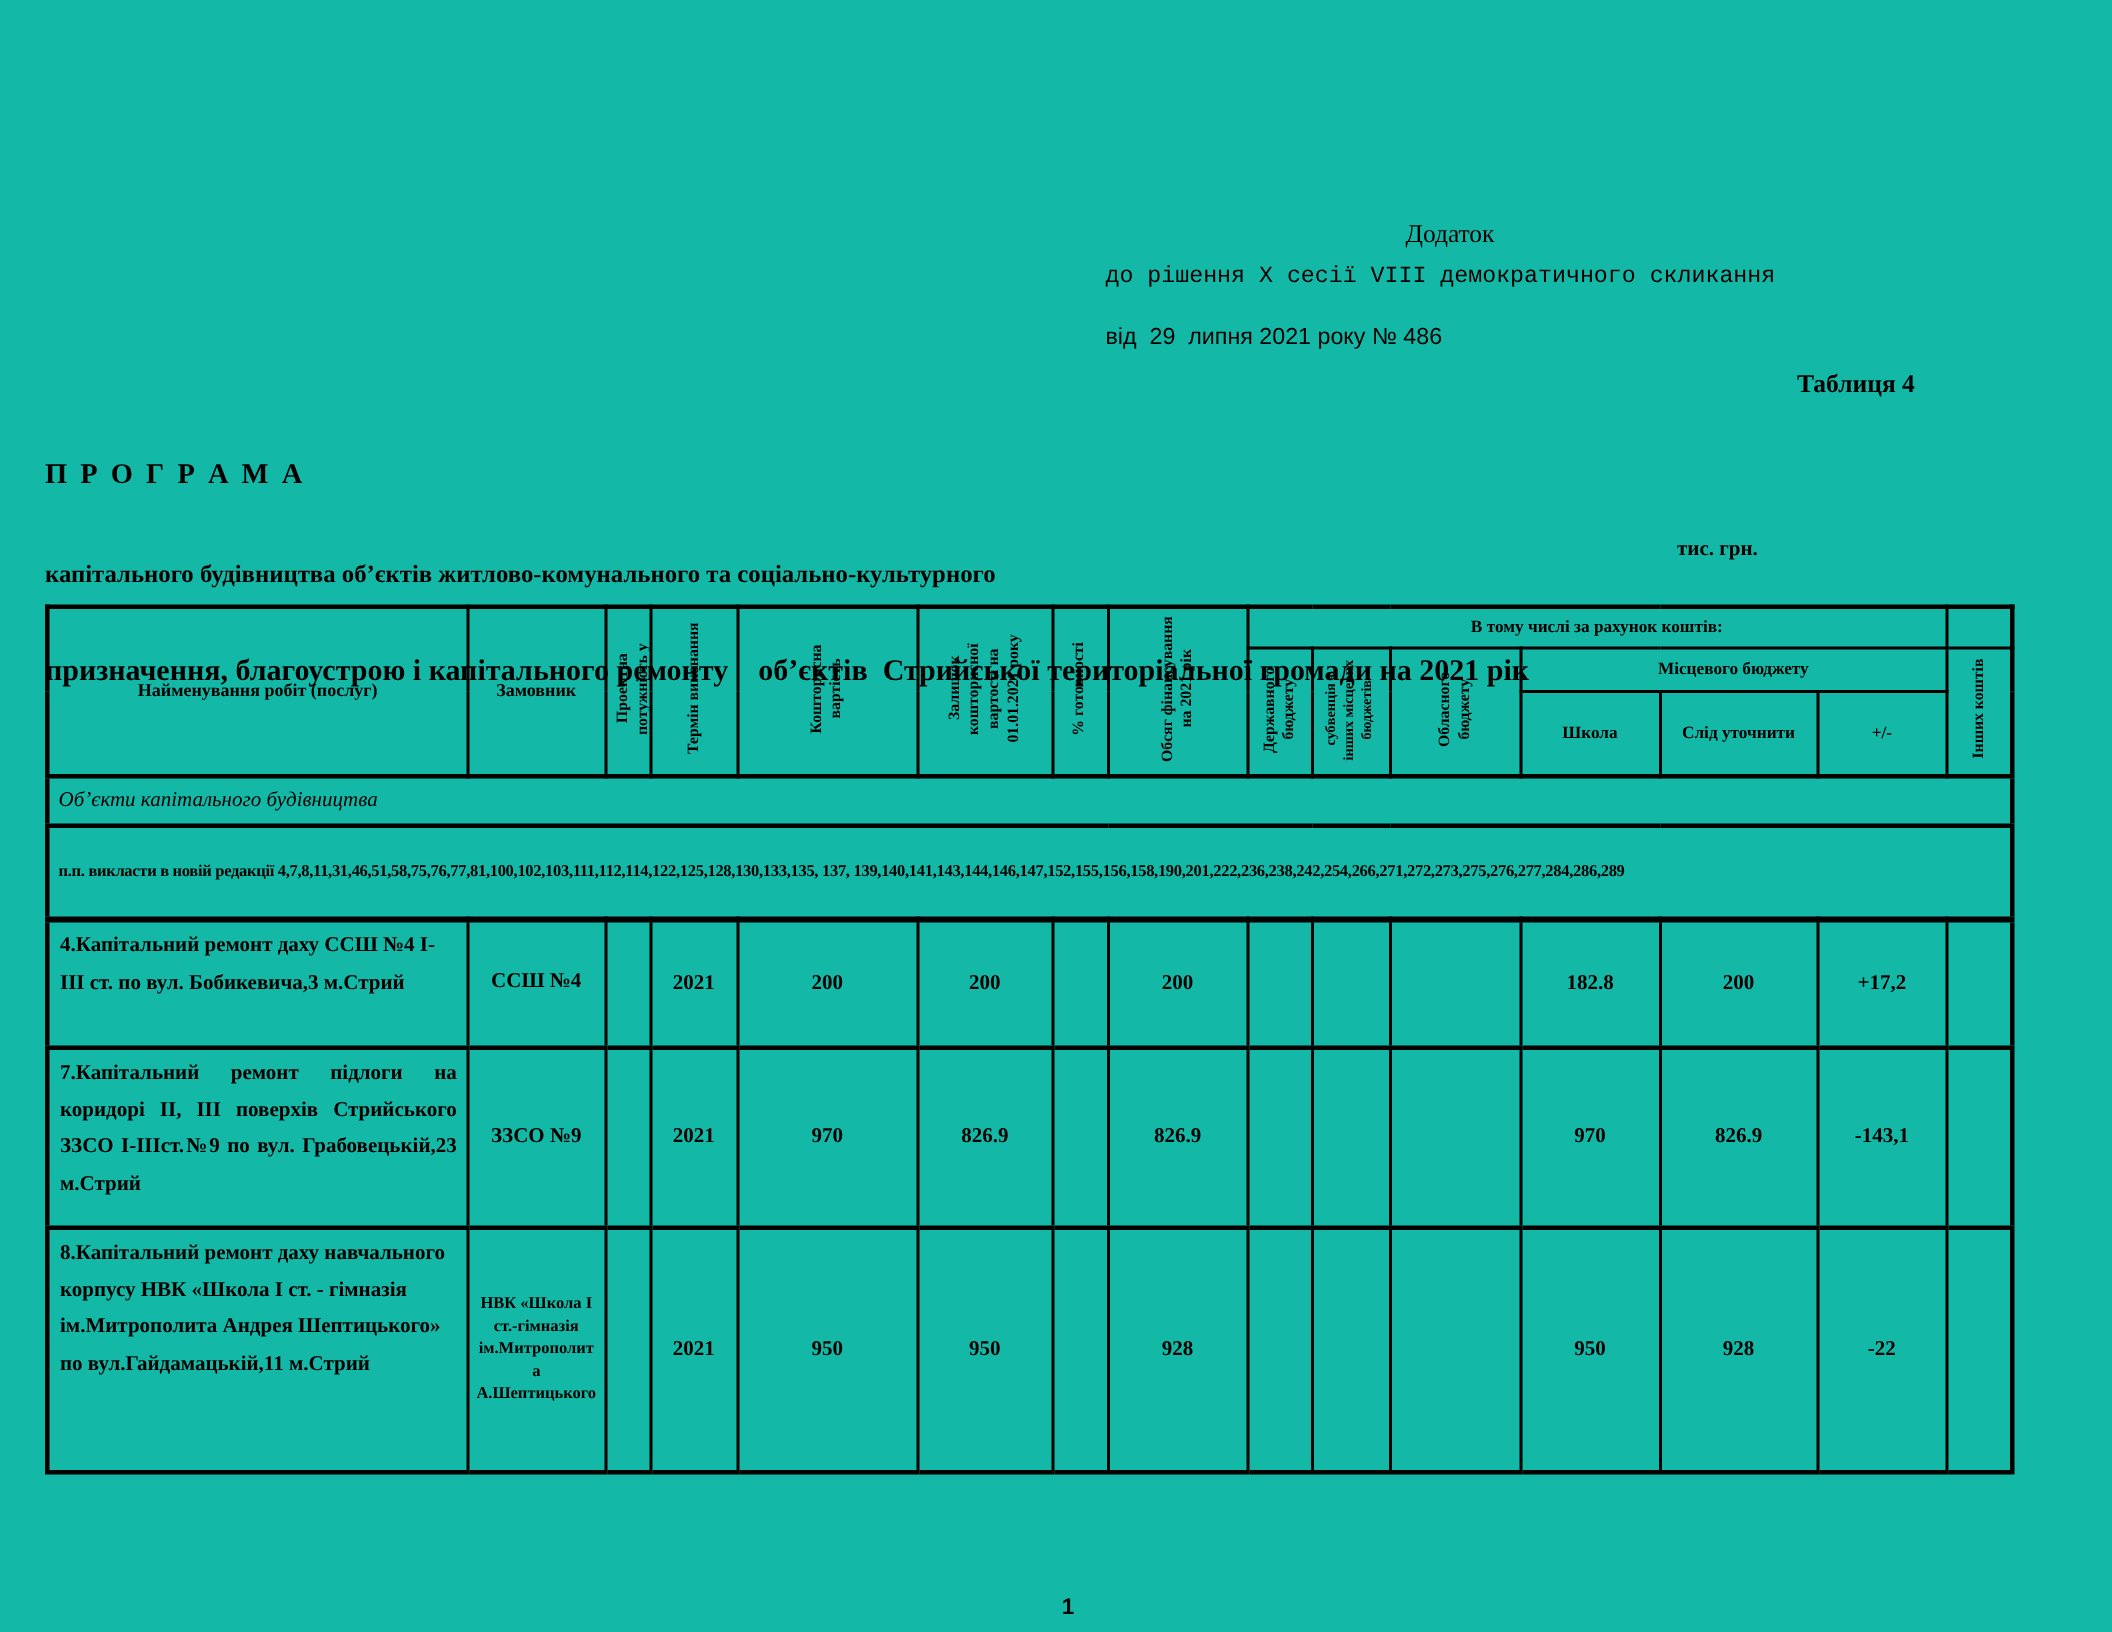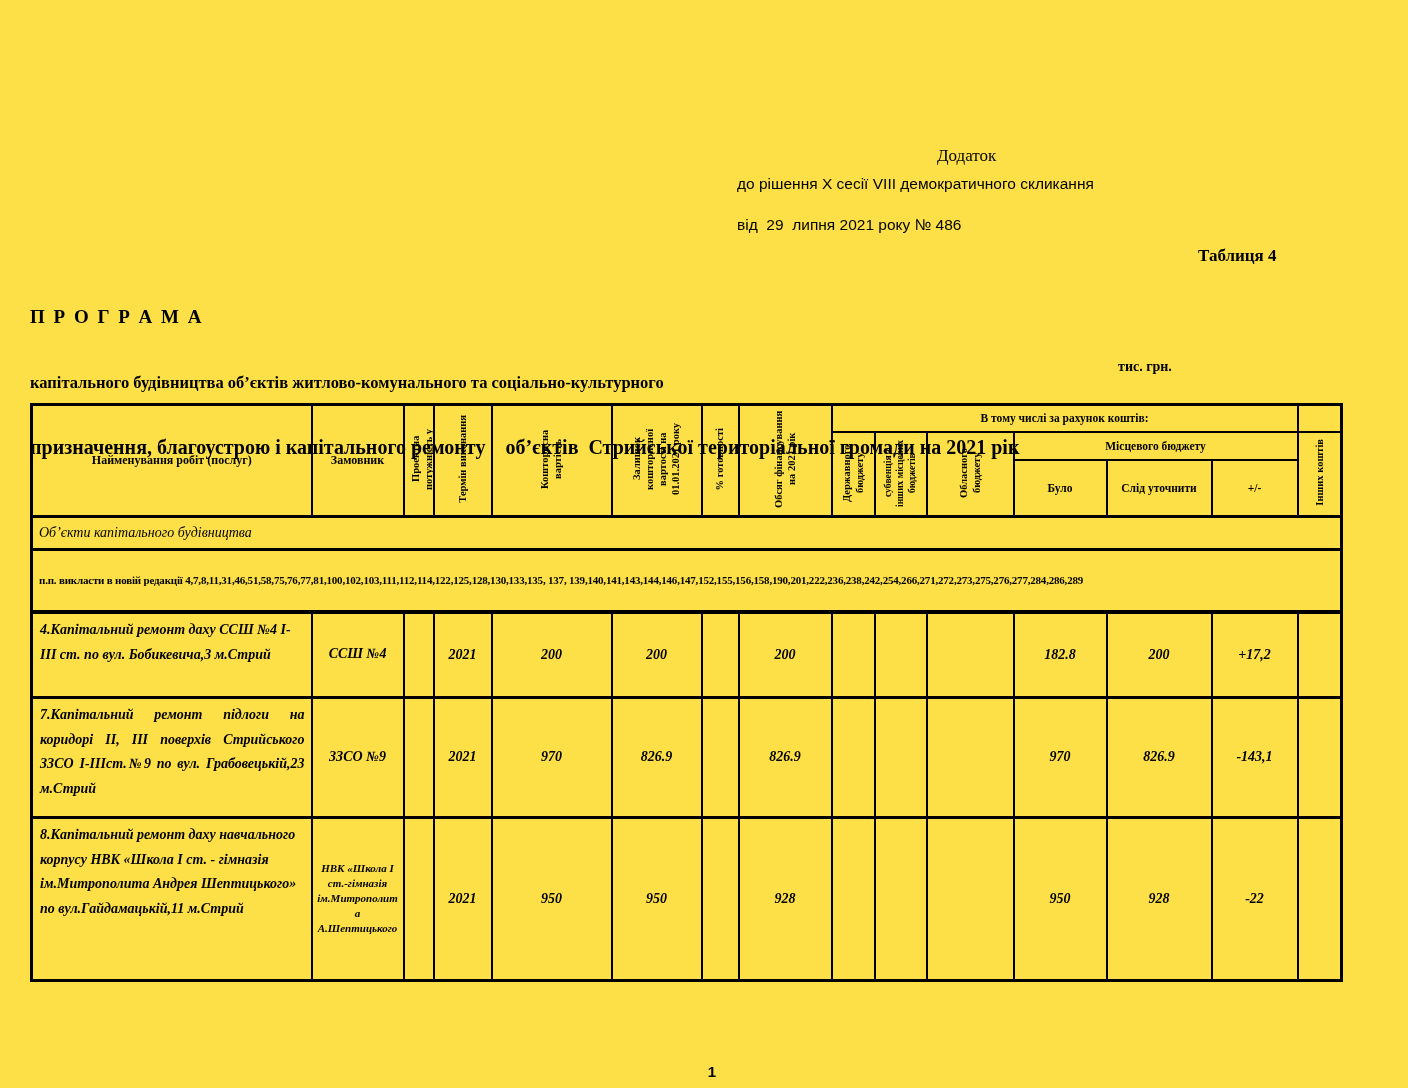--- a/index.html
+++ b/index.html
@@ -1,26 +1,26 @@
 <!DOCTYPE html>
 <html><head>
 <meta charset="utf-8">
 <style>
   html,body{margin:0;padding:0;background:#888;}
   .page{
     position:relative;
     width:1408px;height:1088px;
-    background:#fde047;
+    background:#14b8a6;
     font-family:"Liberation Serif", serif;
     color:#000;
     overflow:hidden;
   }
   .abs{position:absolute;white-space:pre-wrap;}
   .appendix-title{left:937px;top:146px;font-size:17px;}
-  .appendix-l2{left:737px;top:175px;font-size:15.5px;font-family:Liberation Sans, sans-serif;}
+  .appendix-l2{left:737px;top:175px;font-size:15.5px;font-family:Liberation Mono, monospace;}
   .appendix-l3{left:737px;top:200px;font-size:15.5px;font-family:"Liberation Sans",sans-serif;margin-top:16px;}
   .table-label{left:1198px;top:246px;font-size:17px;font-weight:bold;}
   .title-block{left:30px;top:270px;width:1310px;text-align:left;}
   .doc-title{font-size:19px;font-weight:bold;letter-spacing:2px;margin-bottom:9px;}
   .doc-sub1{font-size:16.5px;font-weight:bold;margin-bottom:7px;}
   .doc-sub2{font-size:20px;font-weight:bold;white-space:pre-wrap;}
   .units{left:1118px;top:359px;font-size:14px;font-weight:bold;}
   .page-num{left:0;top:1063px;width:1424px;text-align:center;font-size:15px;font-family:"Liberation Sans",sans-serif;font-weight:bold;}
 
   table.program{
@@ -56,21 +56,21 @@
     padding-left:6px;vertical-align:middle;
     border-top-width:3px;border-bottom-width:3px;
   }
   tr.note-row{height:55px;}
   tr.note-row td{
     font-size:11px;font-weight:bold;line-height:1.6;
     padding:21px 6px;vertical-align:top;letter-spacing:-0.2px;
     border-bottom-width:4px;
   }
   tr.data-row td{
-    font-weight:bold;font-style:italic;font-size:14px;
+    font-weight:bold;font-size:14px;
     vertical-align:middle;text-align:center;
     border-top-width:3px;border-bottom-width:3px;
   }
   tr.data-row td.name{
     text-align:left;line-height:1.78;padding:4px 6px 4px 7px;vertical-align:top;
     overflow-wrap:break-word;
   }
   tr.data-row td.name.just{text-align:justify;}
   tr.data-row td.cust{overflow-wrap:break-word;line-height:1.35;}
   tr.data-row td.cust.small{font-size:11px;}
@@ -128,21 +128,21 @@
         <th></th>
       </tr>
       <tr class="hrowB">
         <th rowspan="2" class="vert"><span class="vtext vt-short">Державного бюджету</span></th>
         <th rowspan="2" class="vert"><span class="vtext vt-short" style="font-size:9.5px">субвенція з інших місцевих бюджетів</span></th>
         <th rowspan="2" class="vert"><span class="vtext vt-short">Обласного бюджету</span></th>
         <th colspan="3">Місцевого бюджету</th>
         <th rowspan="2" class="vert"><span class="vtext vt-short">Інших коштів</span></th>
       </tr>
       <tr class="hrowC">
-        <th>Було</th>
+        <th>Школа</th>
         <th>Слід уточнити</th>
         <th>+/-</th>
       </tr>
     </thead>
     <tbody>
       <tr class="section-row">
         <td colspan="15">Об’єкти капітального будівництва</td>
       </tr>
       <tr class="note-row">
         <td colspan="15">п.п. викласти в новій редакції 4,7,8,11,31,46,51,58,75,76,77,81,100,102,103,111,112,114,122,125,128,130,133,135, 137, 139,140,141,143,144,146,147,152,155,156,158,190,201,222,236,238,242,254,266,271,272,273,275,276,277,284,286,289</td>

